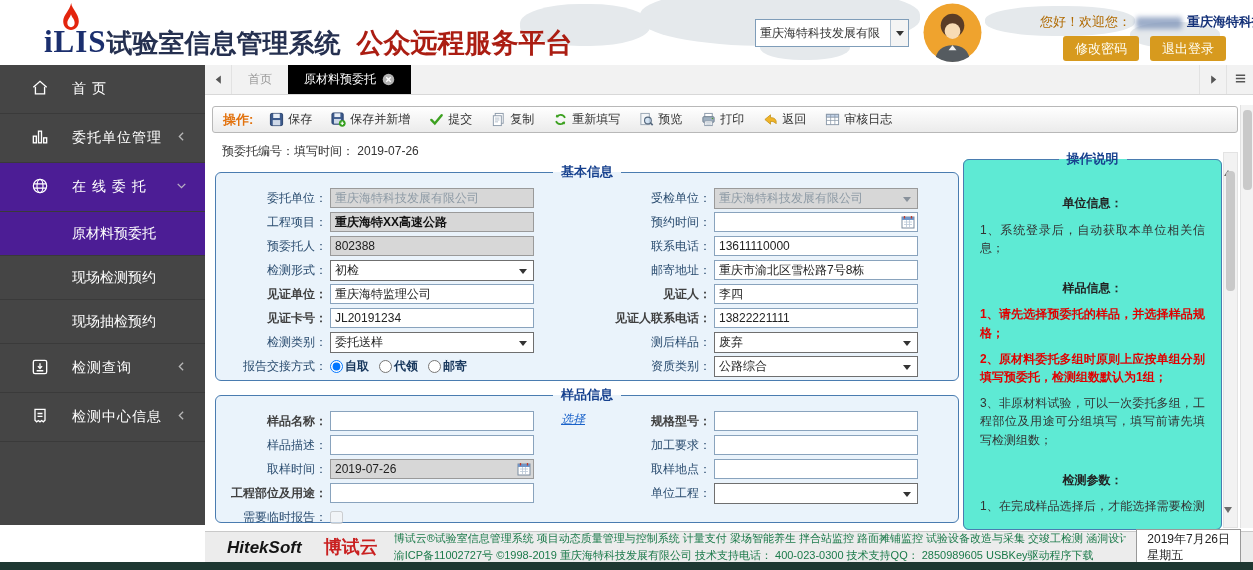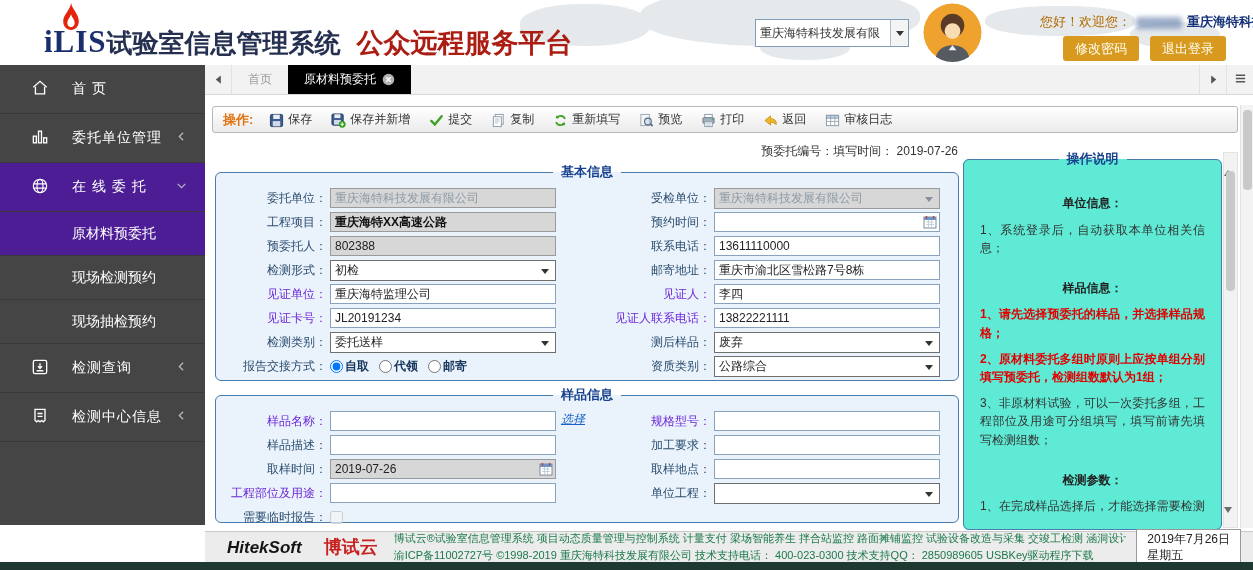--- a/index.html
+++ b/index.html
@@ -34,37 +34,37 @@
   #tabbar{position:absolute;top:65px;left:205px;width:1048px;height:30px;background:#f2f2f2;display:flex;align-items:stretch;border-bottom:1px solid #d8d8d8}
   .tab-nav{width:27px;display:flex;align-items:center;justify-content:center;cursor:pointer}
   .tab-nav.l{border-right:1px solid #e2e2e2}
   .tab-nav.r{border-left:1px solid #e2e2e2}
   .tab{display:flex;align-items:center;gap:6px;padding:0 16px;font-size:12px;color:#9a9a9a;cursor:pointer;white-space:nowrap}
   .tab.active{background:#000;color:#fff}
   #tab-right{margin-left:auto;display:flex}
   
   #toolbar{position:absolute;top:106px;left:212px;width:1026px;height:27px;border:1px solid #b8b8b8;border-radius:3px;background:linear-gradient(#ffffff,#ebebeb);display:flex;align-items:center;padding:0 10px}
   .t-label{color:#e2720e;font-weight:bold;font-size:13px;margin-right:16px}
-  .tbtn{display:flex;align-items:flex-end;gap:4px;margin-right:19px;font-size:12px;color:#333;cursor:pointer;white-space:nowrap}
-  
-  #form-meta{position:absolute;top:143px;left:222px;width:736px;display:flex;justify-content:flex-end;font-size:12px;color:#333}
+  .tbtn{display:flex;align-items:center;gap:4px;margin-right:19px;font-size:12px;color:#333;cursor:pointer;white-space:nowrap}
+  
+  #form-meta{position:absolute;top:143px;left:222px;width:736px;display:flex;justify-content:flex-start;font-size:12px;color:#333}
   
   fieldset{border:1px solid #4a7cb0;border-radius:6px;background:#eaf3fb;padding:5px 10px 6px}
   legend{margin:0 auto;padding:0 8px;font-weight:bold;color:#17418e;font-size:13px}
   #fs-basic{position:absolute;top:163px;left:215px;width:742px;height:218px}
   #fs-sample{position:absolute;top:386px;left:215px;width:742px;height:137px}
   .fcols{display:flex}
   .fcol{display:flex;flex-direction:column}
   .fcol.left{width:352px;margin-right:16px}
   .fcol.right{width:354px}
   .frow{display:flex;align-items:center;height:24px}
   .flabel{width:104px;text-align:right;color:#2b4d70;font-size:12px;white-space:nowrap;flex-shrink:0;padding-right:3px}
   .fcol.right .flabel{width:120px}
-  .flabel.b{font-weight:normal;color:#6d28d9}
-  .fctl{width:226px;display:flex;align-items:flex-start;position:relative}
+  .flabel.b{font-weight:bold;color:#404040}
+  .fctl{width:204px;display:flex;align-items:flex-start;position:relative}
   .tin{width:100%;height:20px;border:1px solid #89a3bd;font-size:12px;padding:0 4px;background:#fff;color:#222;outline:none}
   .tin.ro{background:#d7d7d7;border-color:#9a9a9a}
   .tin.dis{color:#8d9aa5}
   .tin.vb{font-weight:bold;color:#111}
   .date{display:flex;align-items:center;position:relative}
   .date .dtxt{flex:1;font-size:12px;color:#222;line-height:18px;overflow:hidden}
   .date .cal{position:absolute;right:2px;top:2px;cursor:pointer}
   .sel{width:100%;height:21px;border:1px solid #6f6f6f;background:#fff;display:flex;align-items:center;font-size:12px;color:#222;padding:0 18px 0 4px;position:relative;cursor:pointer}
   .sel:after{content:"";position:absolute;right:6px;top:8px;border:4px solid transparent;border-top:5px solid #333}
   .sel.dis{background:#d7d7d7;color:#8d9aa5;border-color:#9a9a9a}

